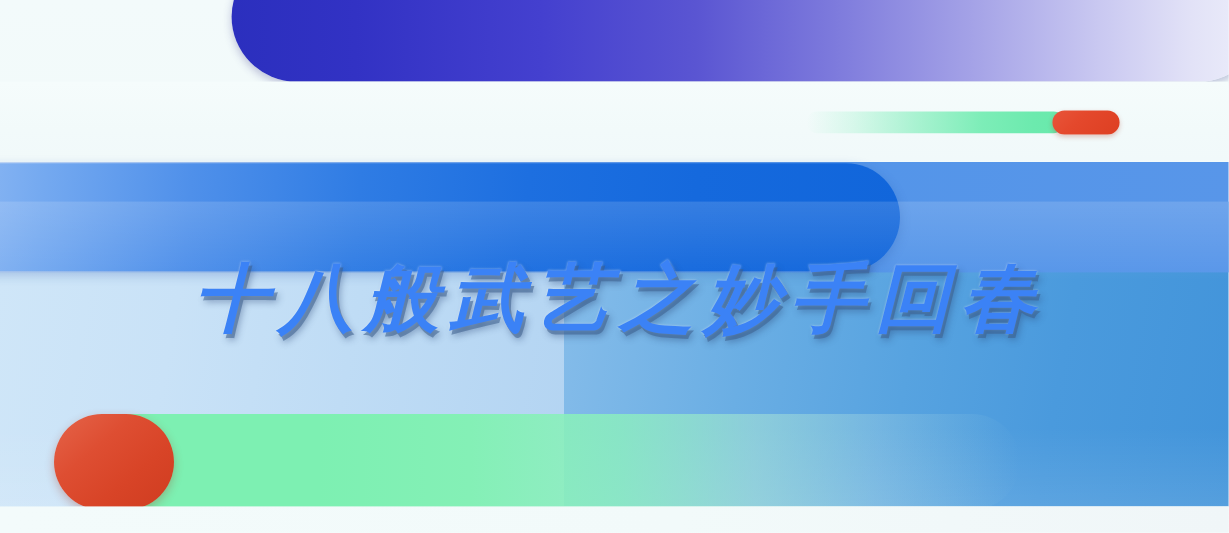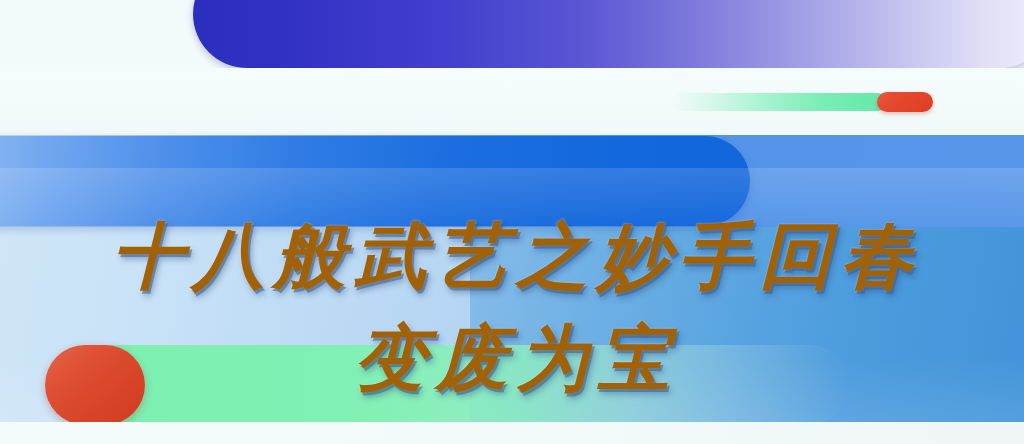--- a/index.html
+++ b/index.html
@@ -218,25 +218,25 @@
     position: absolute;
     left: 0;
     top: 205px;
     width: 1024px;
     text-align: center;
     z-index: 40;
     pointer-events: none;
   }
   .headline-line {
     display: block;
-    color: #a16207;
+    color: #3b82f6;
     font-family: "DejaVu Serif", "Liberation Serif", serif;
     font-weight: 700;
     font-style: italic;
-    font-size: 72px;
+    font-size: 62px;
     line-height: 1.42;
     letter-spacing: 9px;
     text-indent: 9px;
     text-shadow:
        2px 3px 0 rgba(60,95,140,0.55),
        3px 5px 6px rgba(40,70,120,0.42),
        0 0 2px rgba(255,255,255,0.55);
   }
 </style>
 </head>
@@ -265,16 +265,15 @@
   <div class="band-main-soft"></div>
 
   <div class="capsule-green-big"></div>
 
   <div class="cap-red-big"></div>
 
   <div class="strip-bottom"></div>
 
   <div class="headline">
     <span class="headline-line">十八般武艺之妙手回春</span>
-    <span class="headline-line">变废为宝</span>
   </div>
 
 </div>
 
 </body></html>

